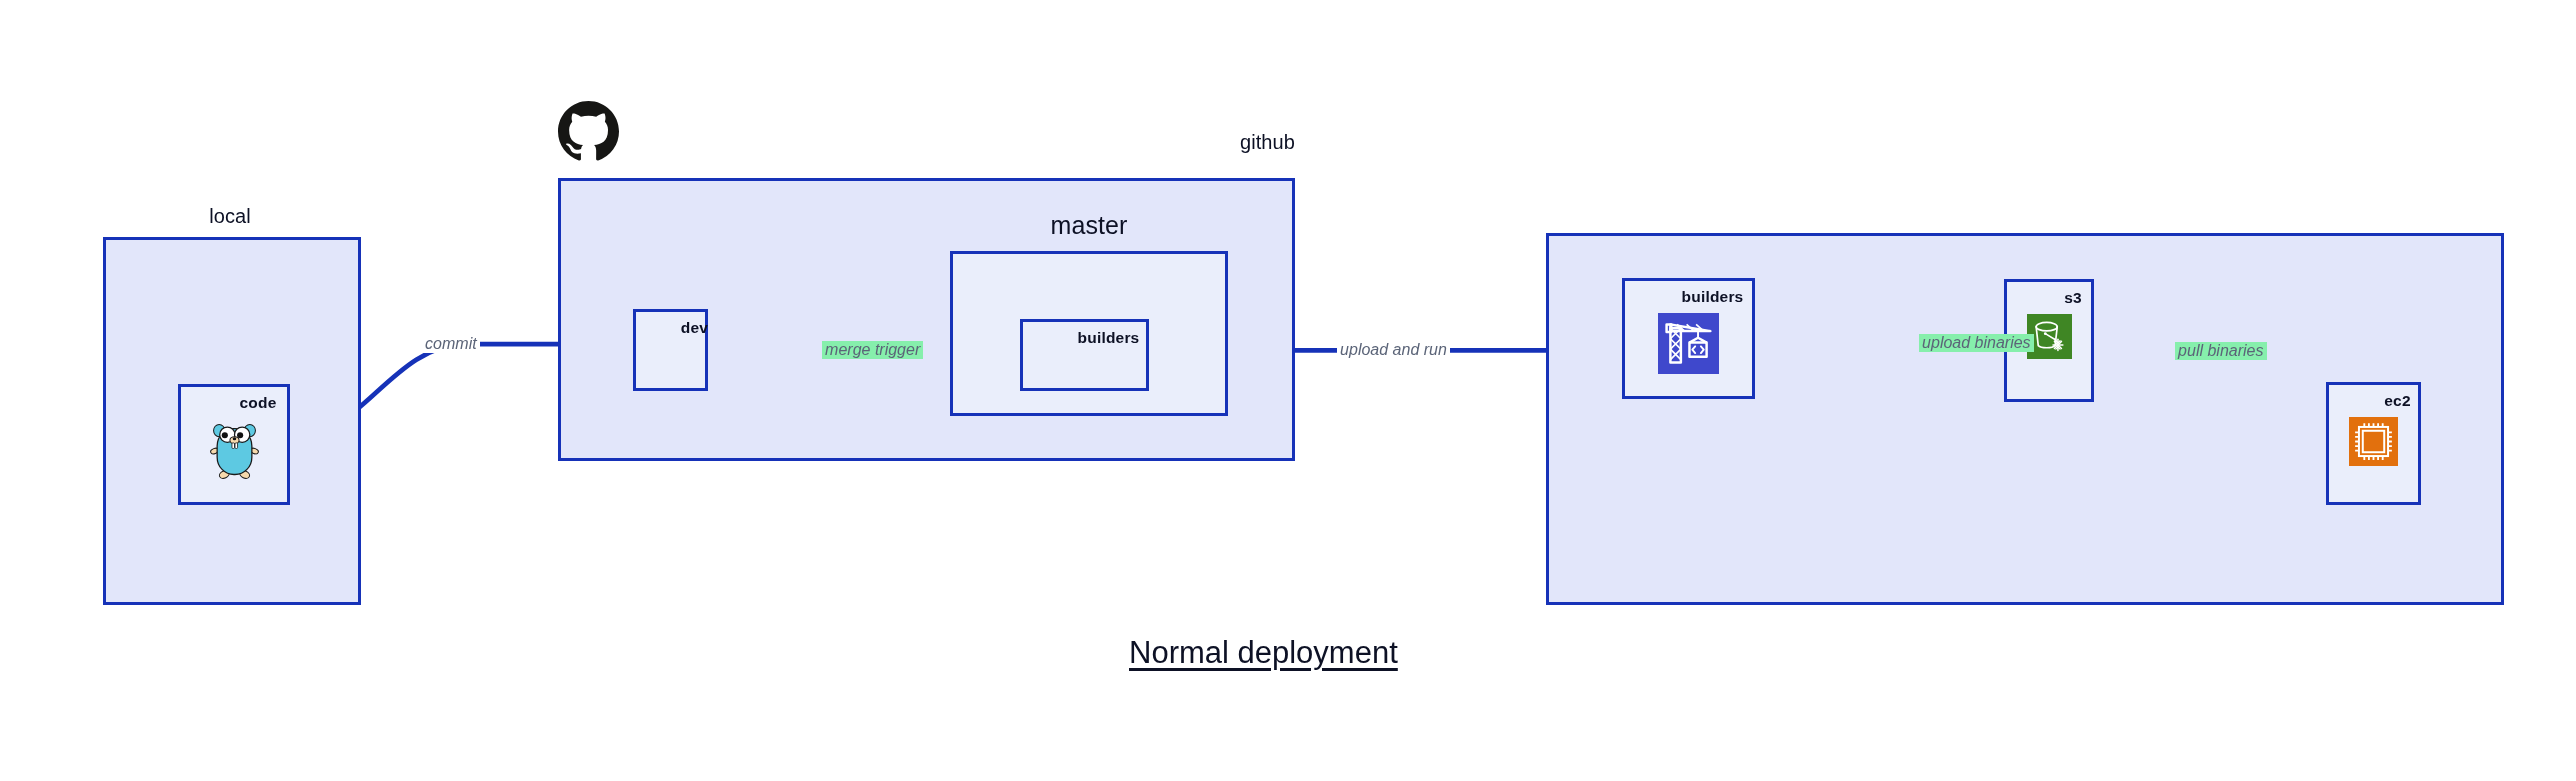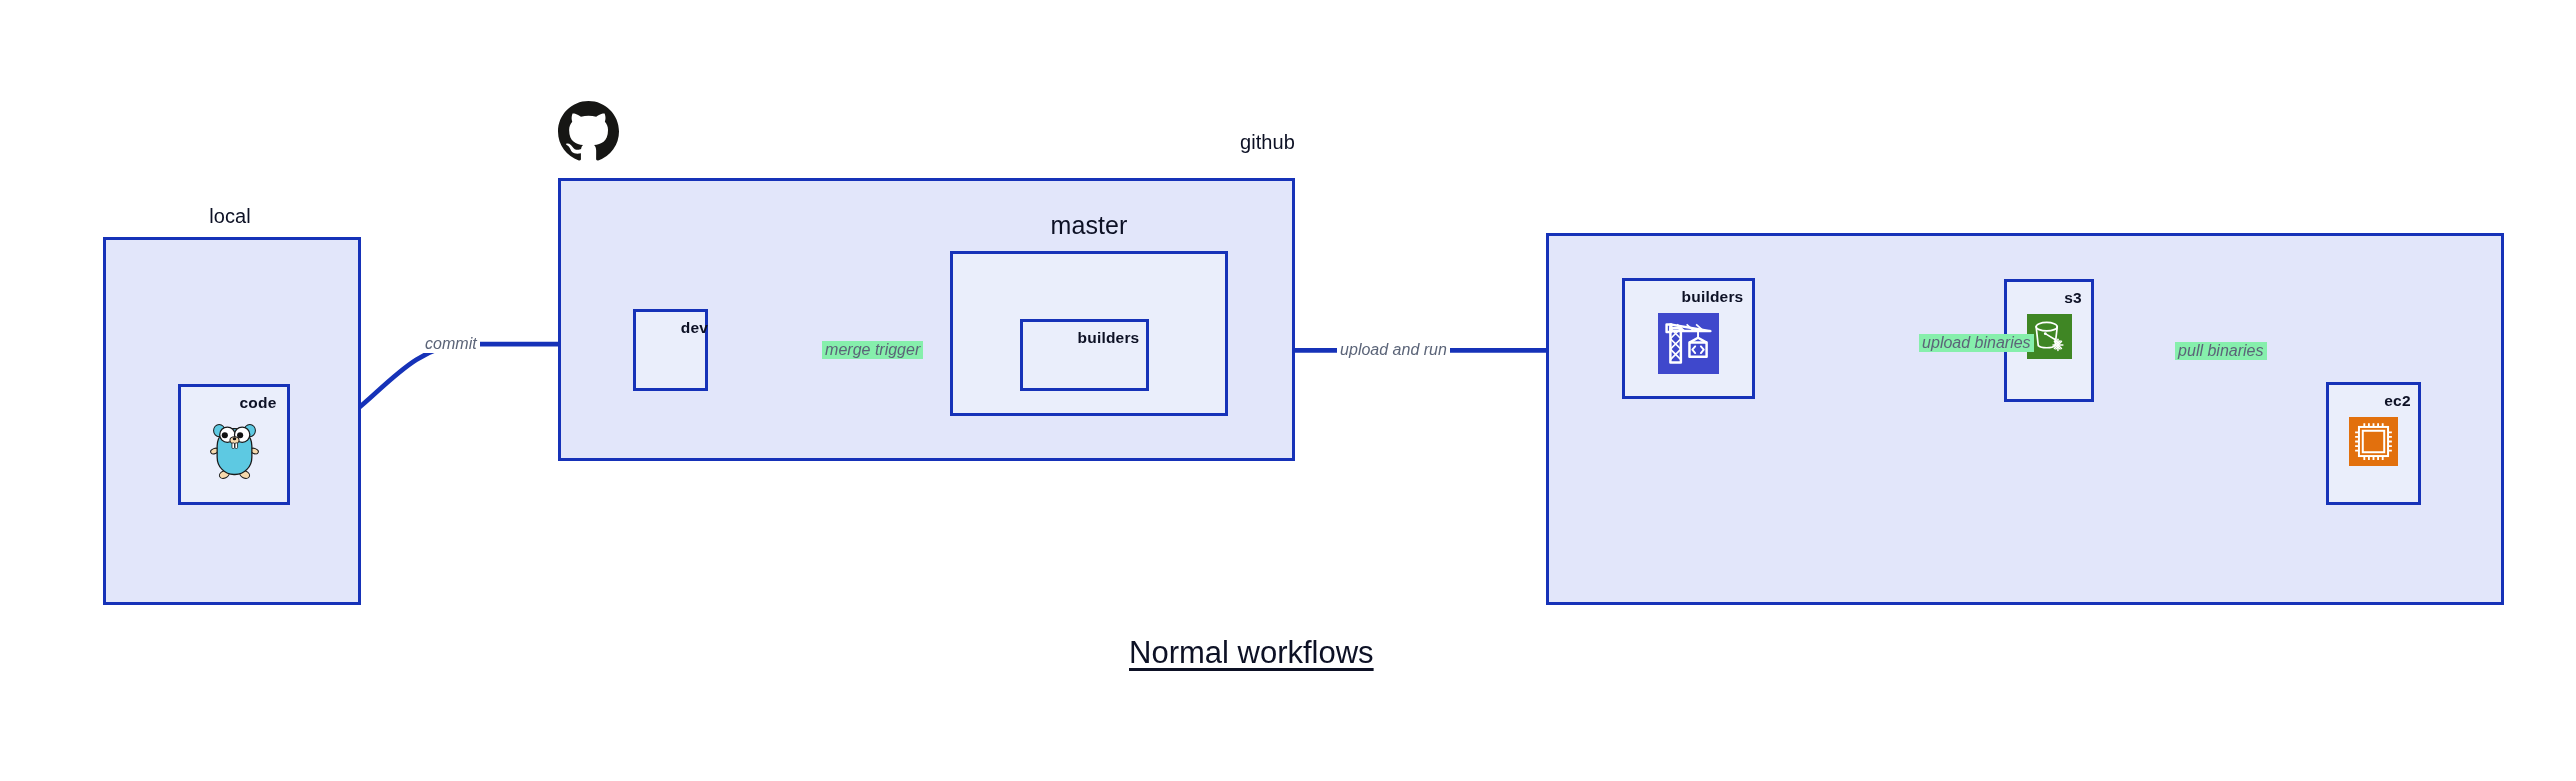--- a/index.html
+++ b/index.html
@@ -261,16 +261,16 @@
   <div class="edge-label on-white" style="left:422px; top:335px;">commit</div>
 
   <div class="edge-label on-lav" style="left:822px; top:341px;">merge trigger</div>
 
   <div class="edge-label on-white" style="left:1337px; top:341px;">upload and run</div>
 
   <div class="edge-label on-lav" style="left:1919px; top:334px;">upload binaries</div>
 
   <div class="edge-label on-lav" style="left:2175px; top:342px;">pull binaries</div>
 
-  <div class="diagram-title" style="left:1129px; top:635px;">Normal workflows</div>
+  <div class="diagram-title" style="left:1129px; top:635px;">Normal deployment</div>
 
 </div>
 
 
 </body></html>

